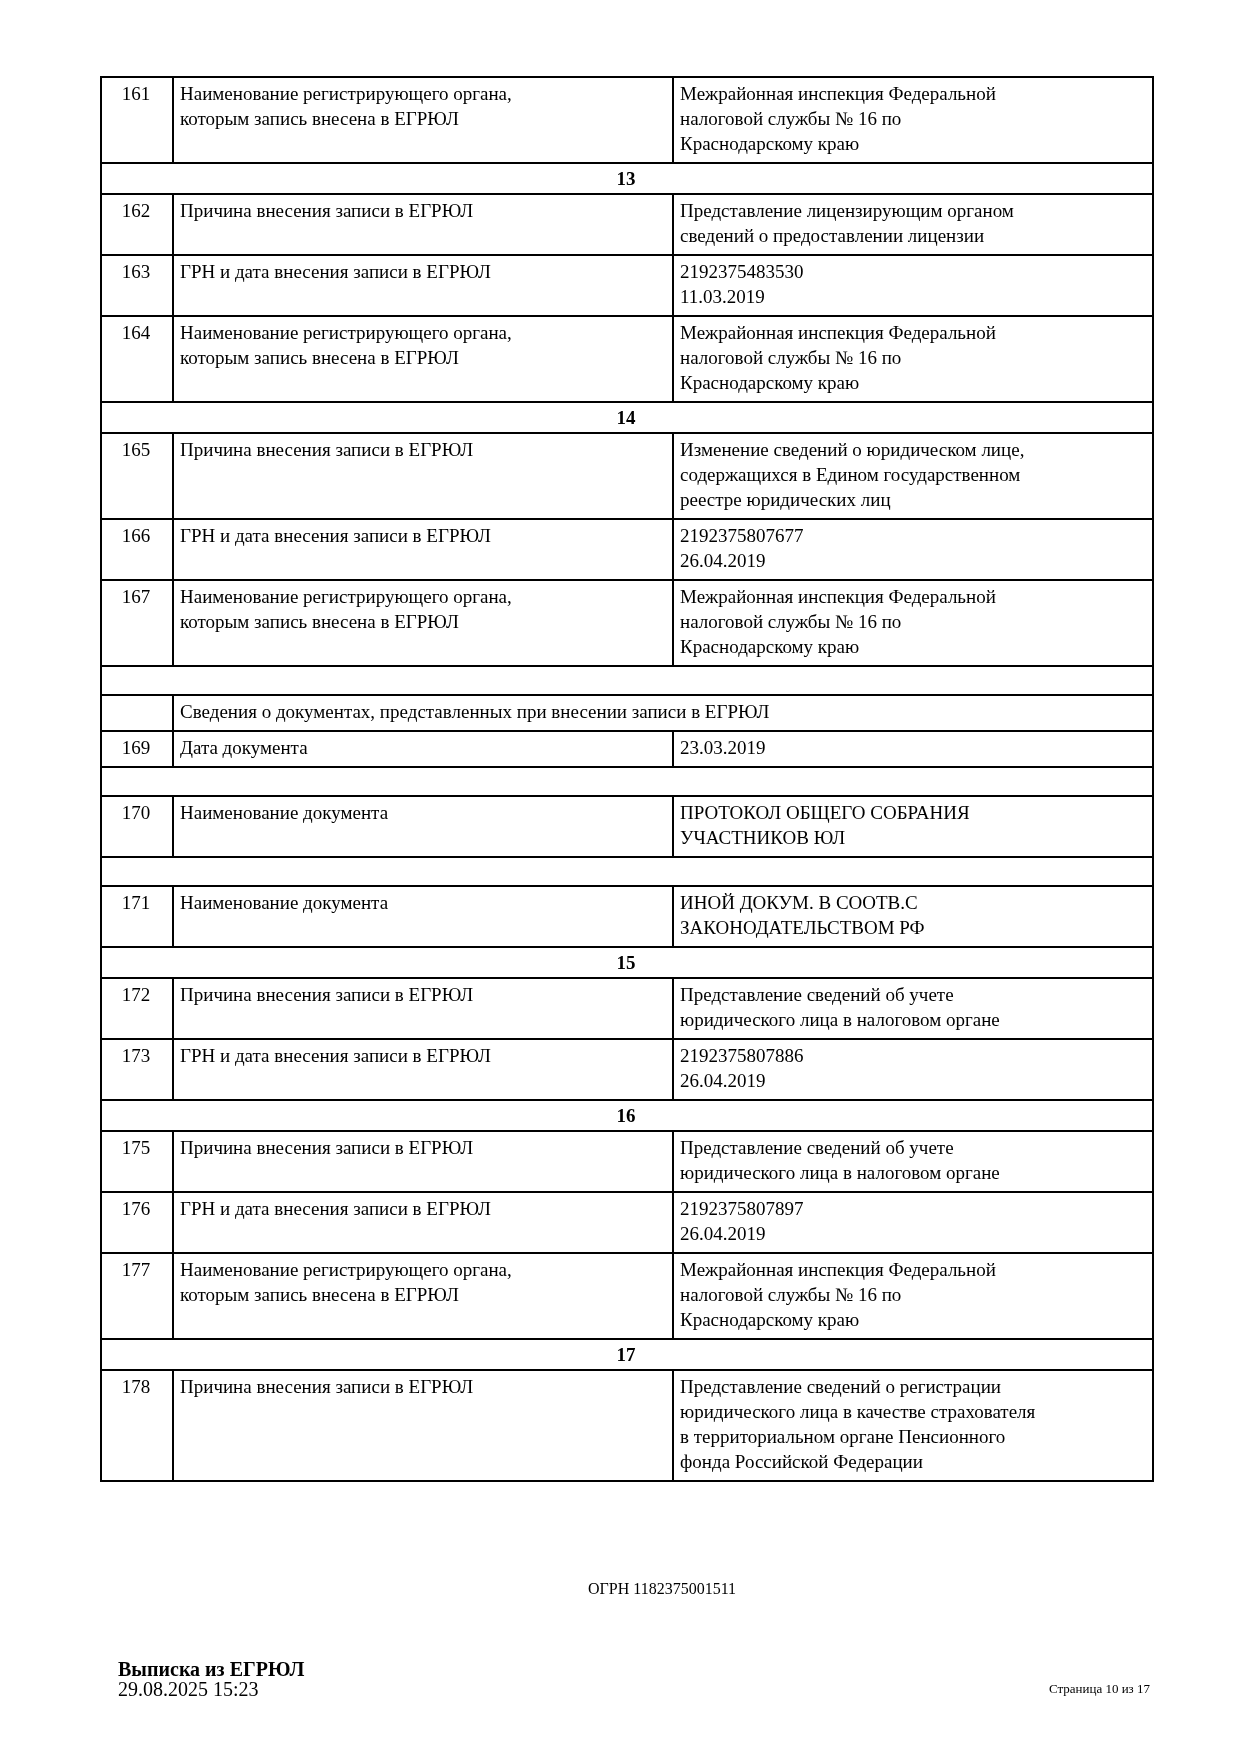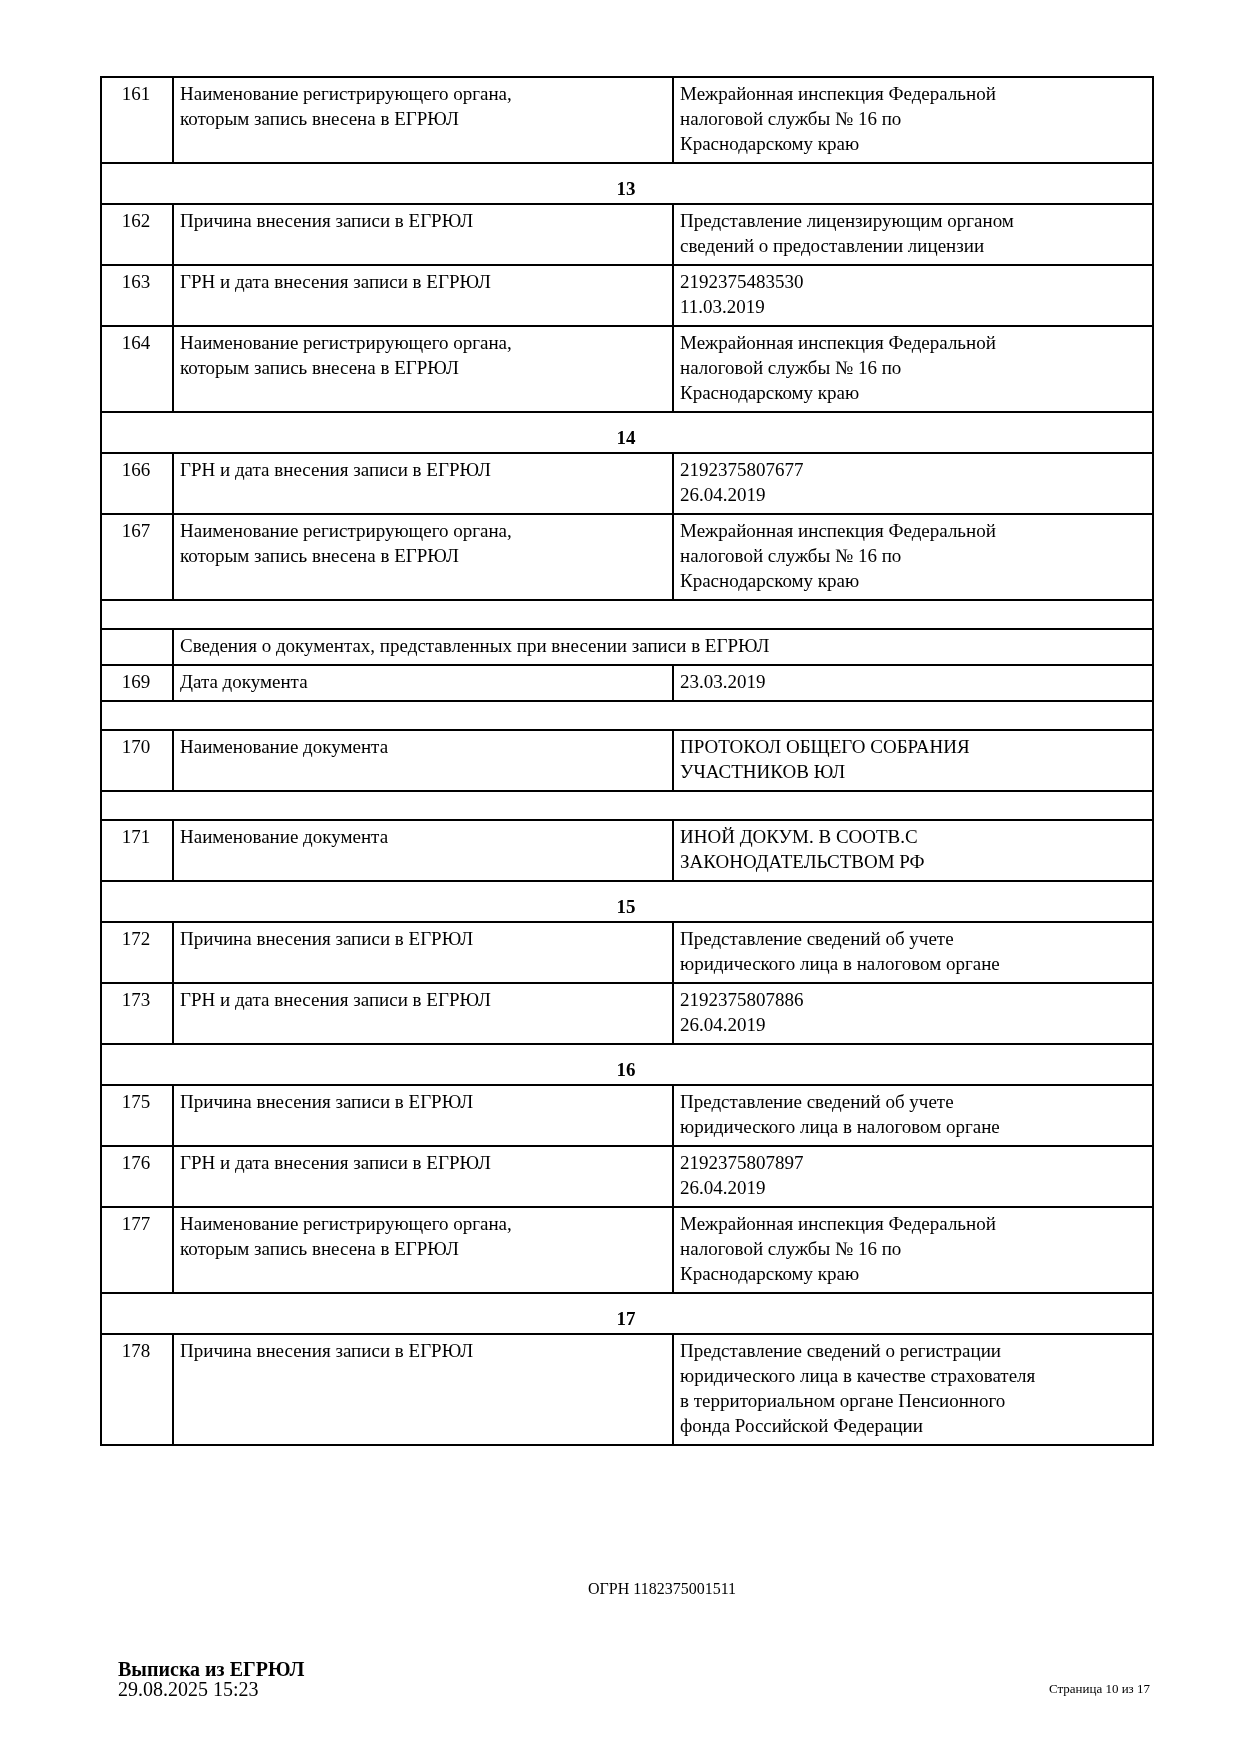--- a/index.html
+++ b/index.html
@@ -35,21 +35,21 @@
   }
   td.c-num {
     text-align: center;
     padding-left: 2px;
     padding-right: 2px;
   }
   tr.row-section td {
     text-align: center;
     font-weight: bold;
     height: 24px;
-    padding-top: 12px;
+    padding-top: 2px;
     padding-bottom: 2px;
   }
   tr.row-empty td {
     height: 25px;
     padding: 1px;
   }
   .footer-left {
     position: absolute;
     left: 118px;
     top: 1659px;
@@ -118,20 +118,27 @@
           <td class="c-label">Наименование регистрирующего органа,
 которым запись внесена в ЕГРЮЛ</td>
           <td class="c-value">Межрайонная инспекция Федеральной
 налоговой службы № 16 по
 Краснодарскому краю</td>
         </tr>
         <tr class="row-section">
           <td colspan="3">14</td>
         </tr>
         <tr class="row-record">
+          <td class="c-num">165</td>
+          <td class="c-label">Причина внесения записи в ЕГРЮЛ</td>
+          <td class="c-value">Изменение сведений о юридическом лице,
+содержащихся в Едином государственном
+реестре юридических лиц</td>
+        </tr>
+        <tr class="row-record">
           <td class="c-num">166</td>
           <td class="c-label">ГРН и дата внесения записи в ЕГРЮЛ</td>
           <td class="c-value">2192375807677
 26.04.2019</td>
         </tr>
         <tr class="row-record">
           <td class="c-num">167</td>
           <td class="c-label">Наименование регистрирующего органа,
 которым запись внесена в ЕГРЮЛ</td>
           <td class="c-value">Межрайонная инспекция Федеральной

